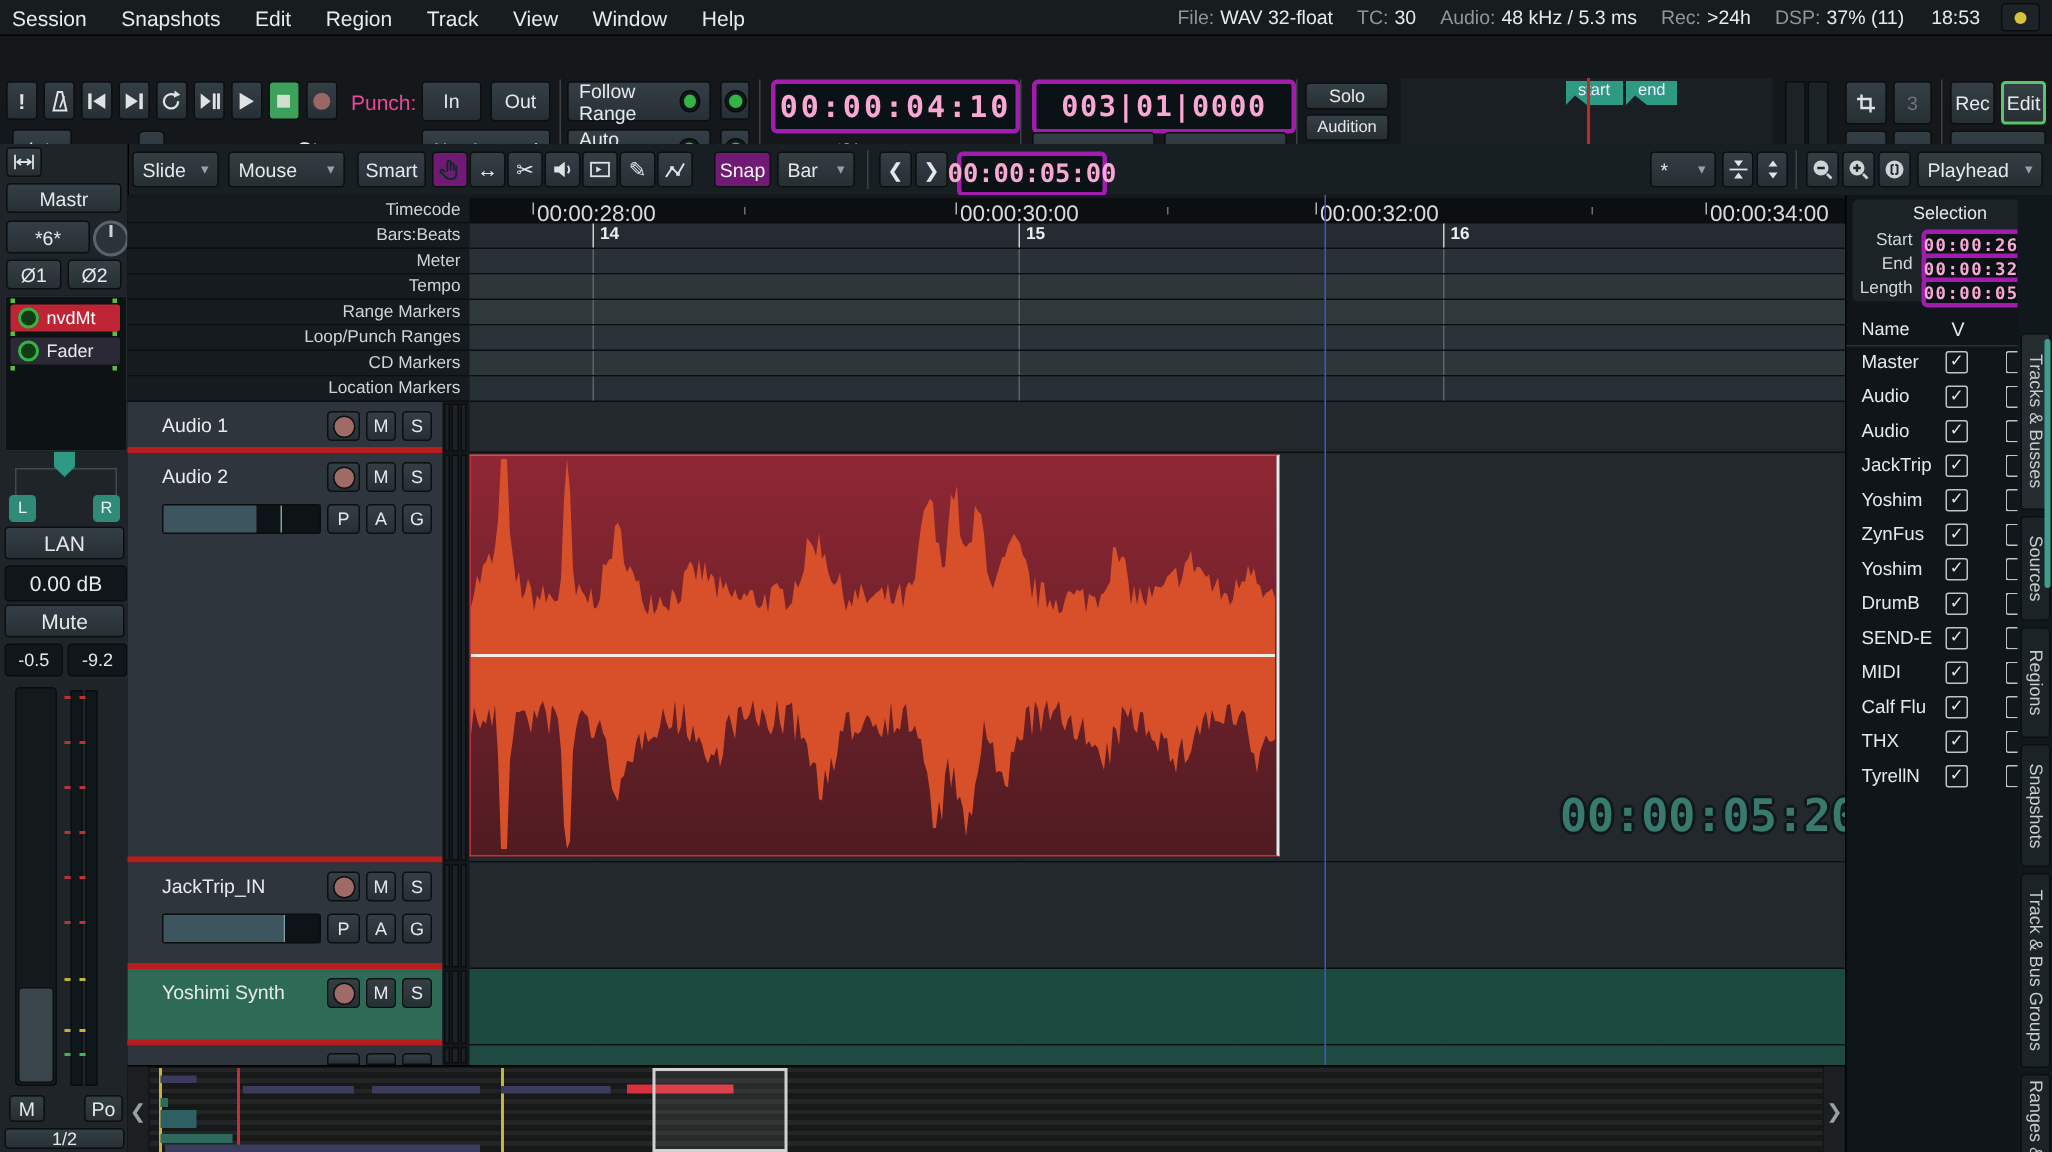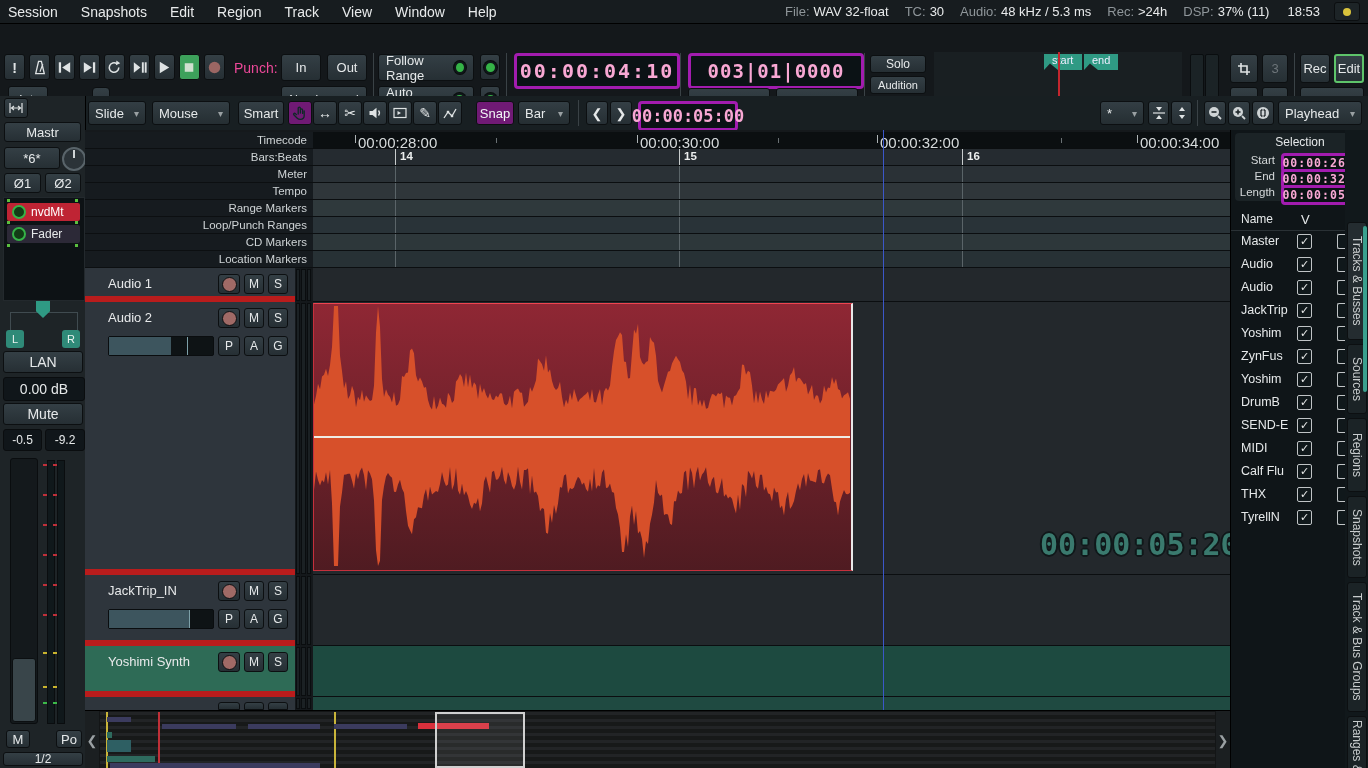--- a/index.html
+++ b/index.html
@@ -47,21 +47,21 @@
   .ruler-lab{position:absolute;left:85px;width:228px;background:#161b1f;border-bottom:1px solid #0c0f11;
              display:flex;align-items:center;justify-content:flex-end;padding-right:6px;box-sizing:border-box;
              color:#cfd4d6;font-size:11.5px;}
   .ruler-row{position:absolute;left:313px;width:917px;border-bottom:1px solid #0b0e10;box-sizing:border-box;}
   .tcklab{position:absolute;top:2px;color:#d6dadb;font-size:15px;font-family:"Liberation Sans",sans-serif;}
   .tck{position:absolute;width:1px;background:#aeb4b6;}
   .barnum{position:absolute;top:1px;color:#eceeee;font-size:11.5px;font-weight:bold;}
   .barline-row{position:absolute;width:1px;background:#c8cccd;top:0;height:100%;}
   .gridline{position:absolute;width:1px;background:#3d474c;}
   .gridline.minor{background:#2b3236;}
-  .track-head{position:absolute;left:85px;width:210px;background:#2e353c;border-bottom:6px solid #b91c1c;box-sizing:border-box;}
+  .track-head{position:absolute;left:85px;width:210px;background:#2e353c;border-bottom:4px solid #b91c1c;box-sizing:border-box;}
   .track-name{position:absolute;left:23px;top:8px;font-size:13px;color:#e8eaeb;}
   .tsq{position:absolute;width:20px;height:20px;font-size:12px;}
   .recbtn{position:absolute;width:22px;height:20px;}
   .recbtn i{width:13px;height:13px;border-radius:50%;background:#a06a66;border:1px solid #0d1012;display:block;}
   .hslider{position:absolute;left:23px;width:104px;height:18px;background:#0e1315;border:1px solid #0a0d0f;border-radius:2px;}
   .hslider .fill{position:absolute;left:0;top:0;height:100%;background:#3d555e;}
   .hslider .notch{position:absolute;top:0;width:1px;height:100%;background:#7da0a8;}
   .mstrip{position:absolute;left:295px;width:17px;display:flex;gap:1px;padding:1px;box-sizing:border-box;background:#14181b;}
   .mstrip i{flex:1;background:#1b2124;border:1px solid #0a0d0f;}
   .lane{position:absolute;left:313px;width:917px;border-bottom:1px solid #0b0e10;box-sizing:border-box;background:#23282c;}

